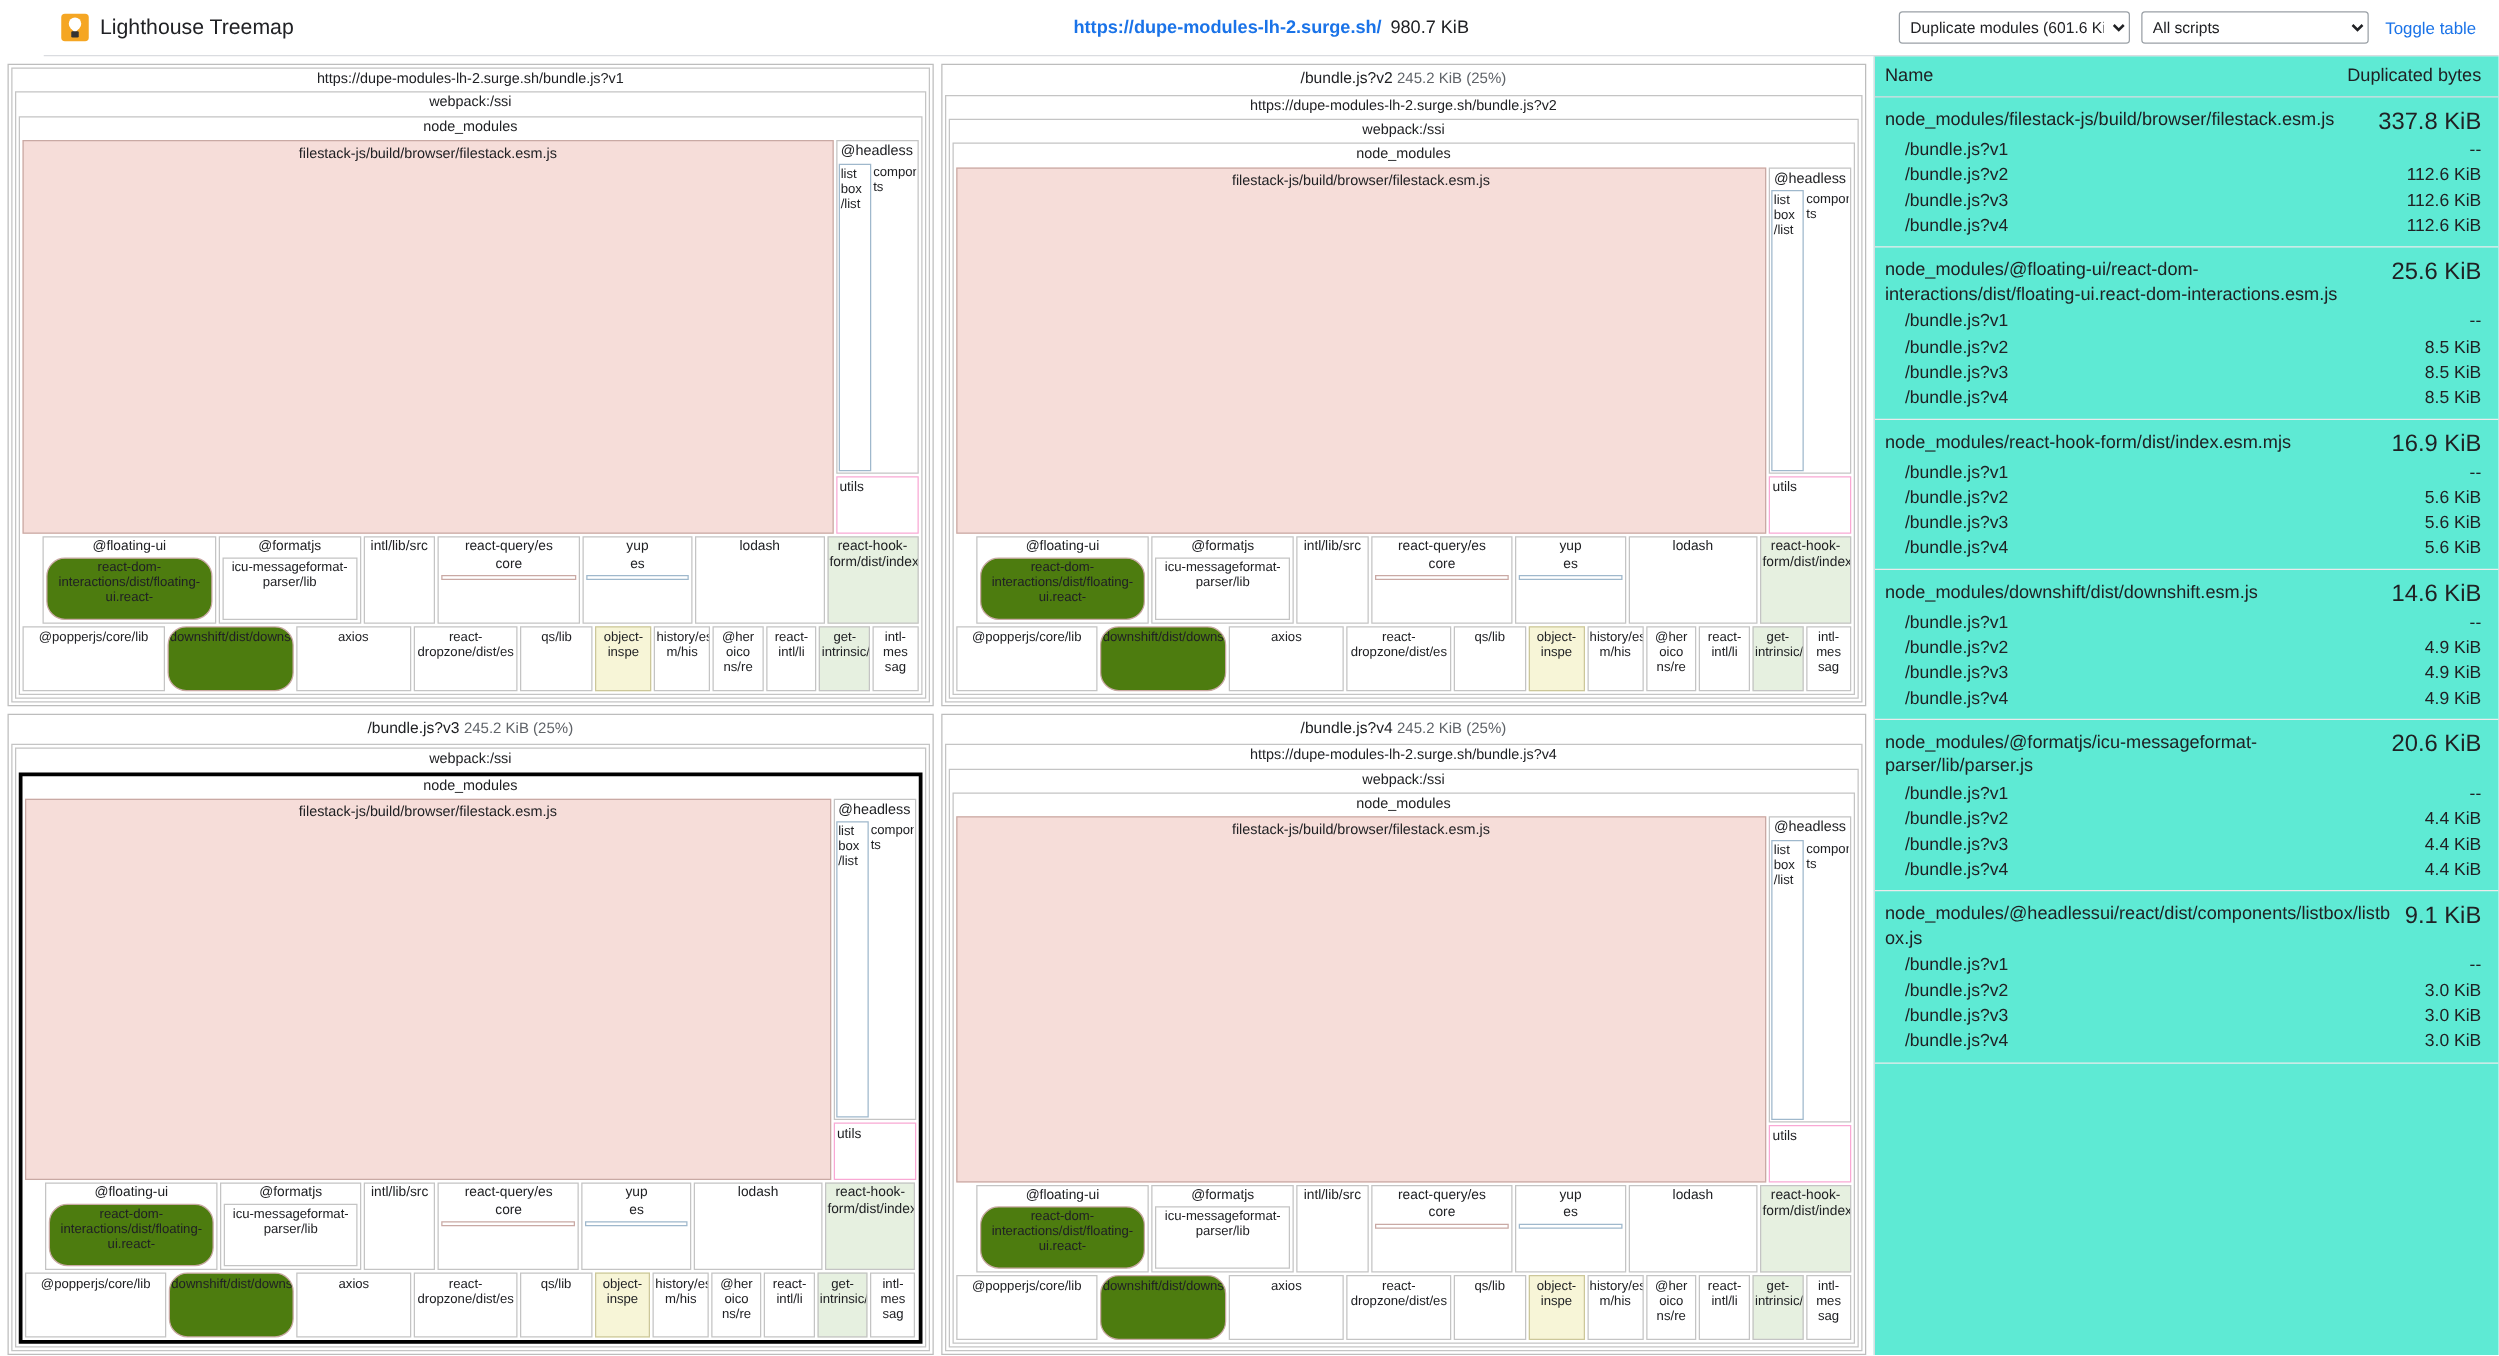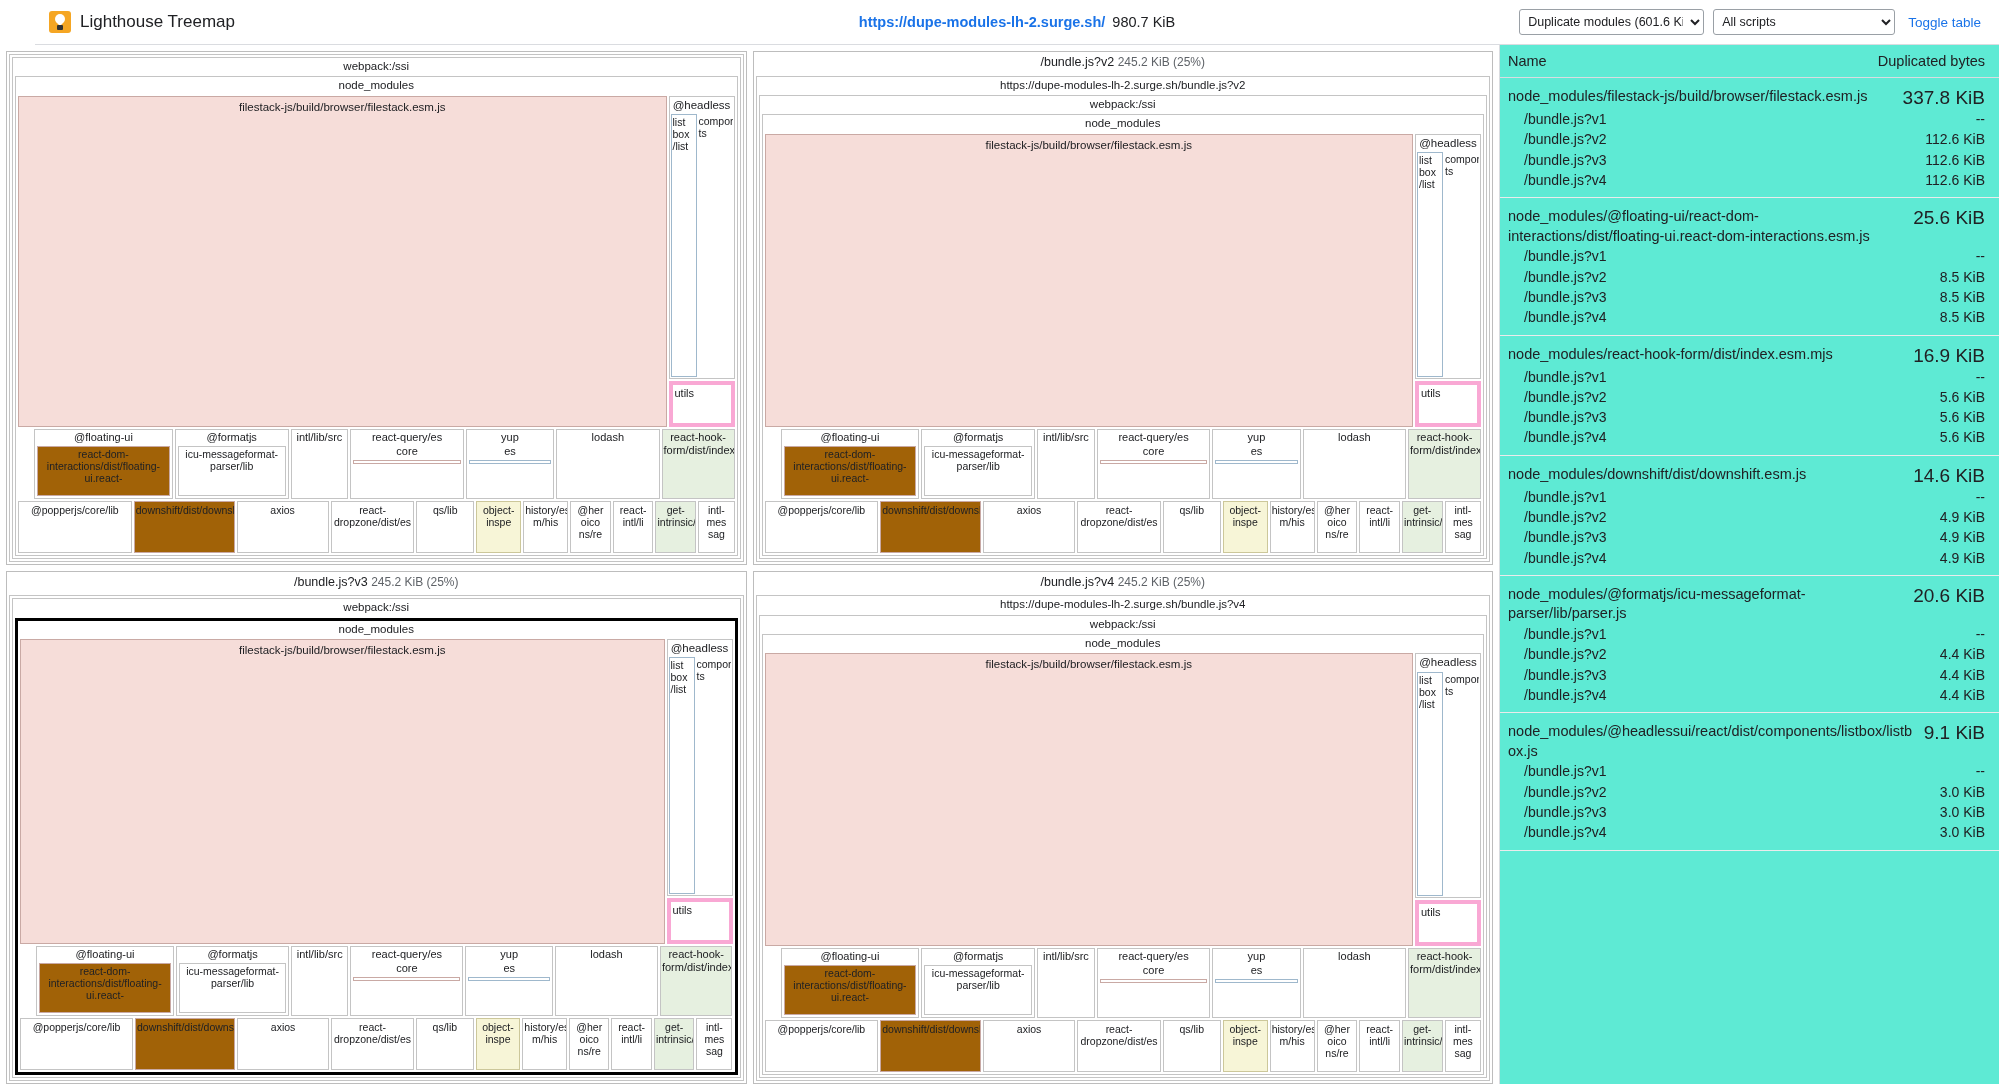--- a/index.html
+++ b/index.html
@@ -192,21 +192,21 @@
     border: 1px solid #9fb8cc;
     font-size: 10.5px;
     line-height: 1.15;
     padding: 1px;
     overflow: hidden;
     color: #202124;
   }
   .mini.listbox { width: 26px; }
   .mini.components { flex: 1; border: none; }
   .utils-box {
-    border: 4px solid #f9a8d4;
+    border: 1px solid #f9a8d4;
     height: 46px;
     font-size: 11px;
     padding: 2px;
   }
 
   .mid-row {
     display: flex;
     height: 70px;
     margin: 0 2px 2px 18px;
     gap: 2px;
@@ -239,21 +239,21 @@
     font-size: 10.5px;
     text-align: center;
     line-height: 1.15;
     padding: 1px;
     overflow: hidden;
   }
   .cell .sub.nb { border-color: #9fb8cc; }
   .cell .sub.plainb { border-color: #c4c4c4; }
   .cell-green { background: #e6f0e0; }
   .cell-green .cap { font-size: 11px; }
-  .cell-pinkfill { background: #a16207; border-color: #c9a9a4; }
+  .cell-pinkfill { background: #4d7c0f; border-color: #c9a9a4; border-radius: 15px; }
   .cell-yellowfill { background: #f7f5d7; border-color: #ccc79a; }
   .small-txt { font-size: 10.5px; line-height: 1.15; text-align: center; padding: 2px 1px; overflow: hidden; }
 
   
   .tbl-head {
     display: flex;
     justify-content: space-between;
     align-items: flex-end;
     font-size: 14.5px;
     padding: 8px 14px 8px 8px;
@@ -294,20 +294,21 @@
     <button class="toggle-table">Toggle table</button>
   </div>
 </div>
 
 <div class="main">
 
   <div class="treemap-pane">
 
     <div class="node root-node">
       <div class="level">
+        <div class="node-title">https://dupe-modules-lh-2.surge.sh/bundle.js?v1</div>
         <div class="level">
           <div class="node-title">webpack:/ssi</div>
           <div class="level">
             <div class="node-title">node_modules</div>
 
             <div class="content-row">
               <div class="big-col">
                 <div class="filestack pink">
                   <div class="node-title">filestack-js/build/browser/filestack.esm.js</div>
                 </div>

